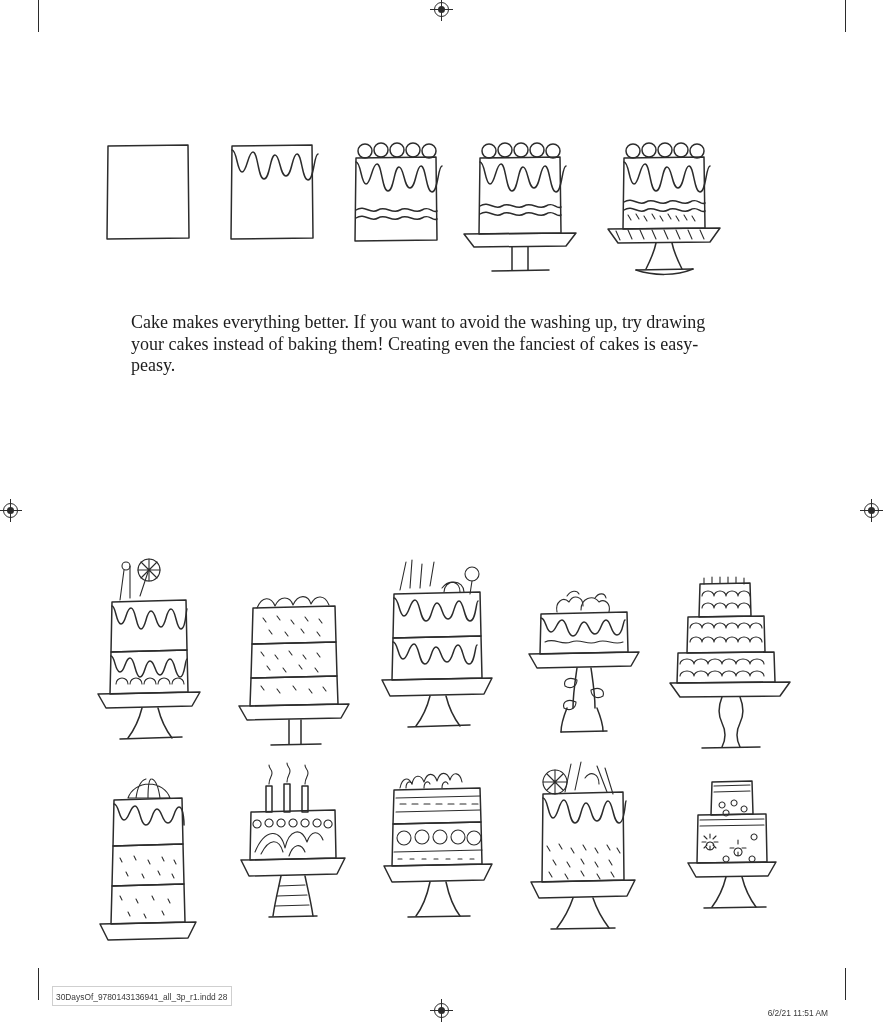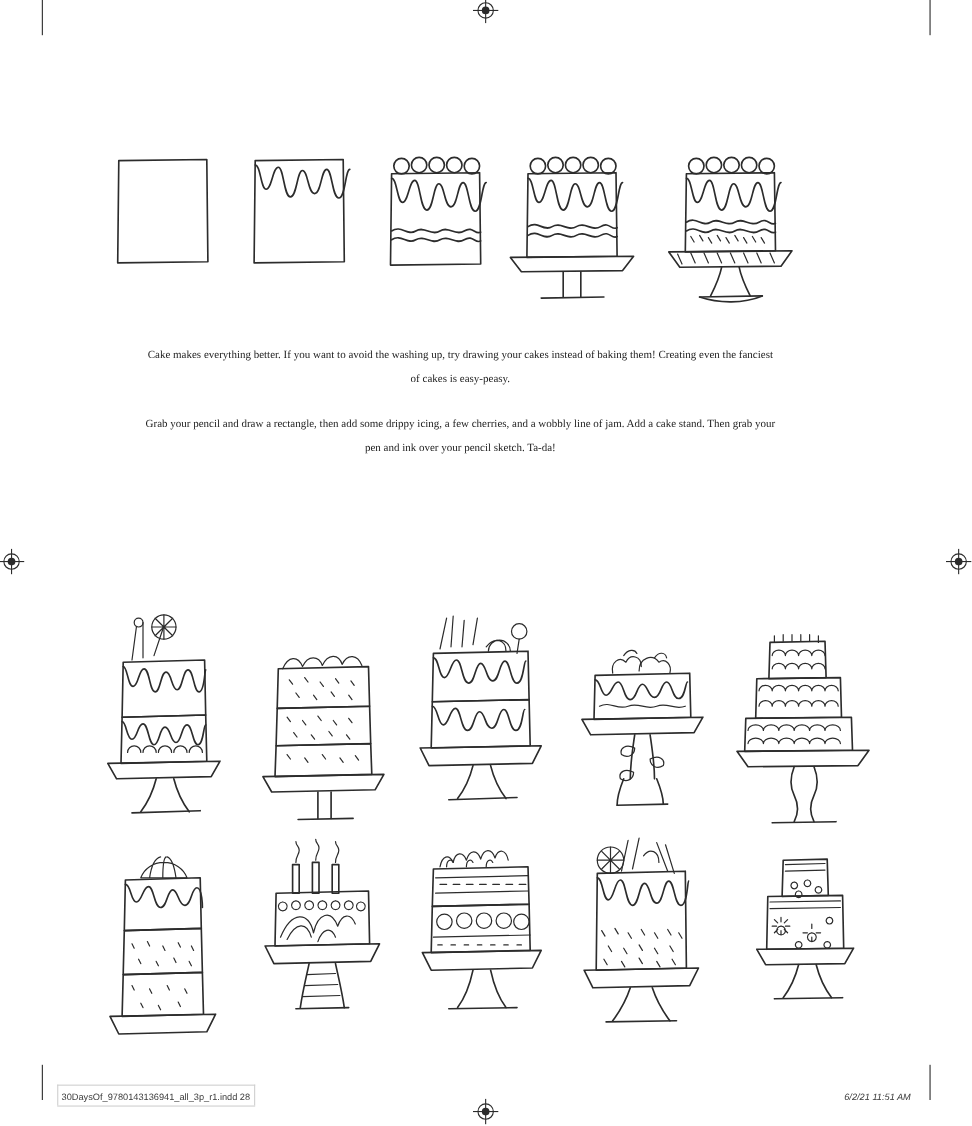--- a/index.html
+++ b/index.html
@@ -65,24 +65,23 @@
     top: 118px;
     width: 690px;
     height: 170px;
   }
 
   .body-copy {
     position: absolute;
     left: 131px;
     top: 312px;
     width: 575px;
-    font-size: 10px;
+    font-size: 18px;
     line-height: 21.5px;
     color: #1d1d1d;
-    text-align: center;
   }
   .body-copy p {
     margin: 0 0 20px 0;
   }
   .body-copy p:last-child { margin-bottom: 0; }
 
   .gallery {
     position: absolute;
     left: 86px;
     top: 556px;
@@ -118,23 +117,22 @@
   }
   .footer-left {
     position: absolute;
     left: 56px;
     top: 4px;
     white-space: nowrap;
   }
   .footer-right {
     position: absolute;
     right: 56px;
-    top: 4px;
+    top: 20px;
     white-space: nowrap;
-    font-style: italic;
   }
   .footer-rule {
     position: absolute;
     left: 52px;
     top: -2px;
     width: 180px;
     height: 1px;
     background: #cfcfcf;
   }
   .footer-rule-2 {
@@ -255,21 +253,20 @@
         <path class="ink-thin" d="M528 113 l4 9 M540 112 l4 9 M552 112 l4 9 M564 112 l4 9 M576 112 l4 9 M588 112 l4 9 M600 112 l4 9 M612 112 l4 9"></path>
         <path class="ink" d="M568 125 c-2 10 -6 18 -10 26 M584 125 c2 10 6 18 10 26"></path>
         <path class="ink" d="M548 152 L605 151"></path>
         <path class="ink" d="M548 152 c18 6 40 6 57 -1"></path>
       </g>
     </svg>
   </div>
 
   <div class="body-copy">
     <p>Cake makes everything better. If you want to avoid the washing up, try drawing your cakes instead of baking them! Creating even the fanciest of cakes is easy-peasy.</p>
-    <p>Grab your pencil and draw a rectangle, then add some drippy icing, a few cherries, and a wobbly line of jam. Add a cake stand. Then grab your pen and ink over your pencil sketch. Ta-da!</p>
   </div>
 
   <div class="gallery">
 
     <div class="gallery-row">
 
       <div class="cake-cell">
         <svg width="132" height="200" viewBox="0 0 132 200">
           <path class="ink-thin" d="M34 44 L38 14 M44 42 L44 10 M54 40 L62 16"></path>
           <circle class="ink-thin" cx="40" cy="10" r="4"></circle>

